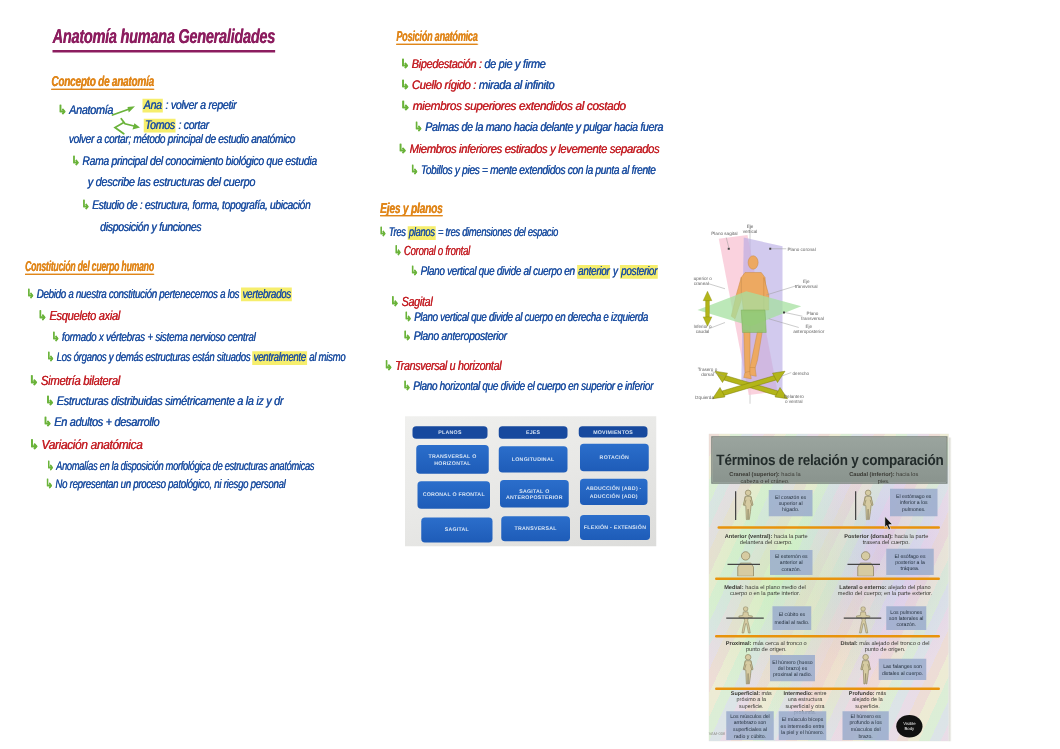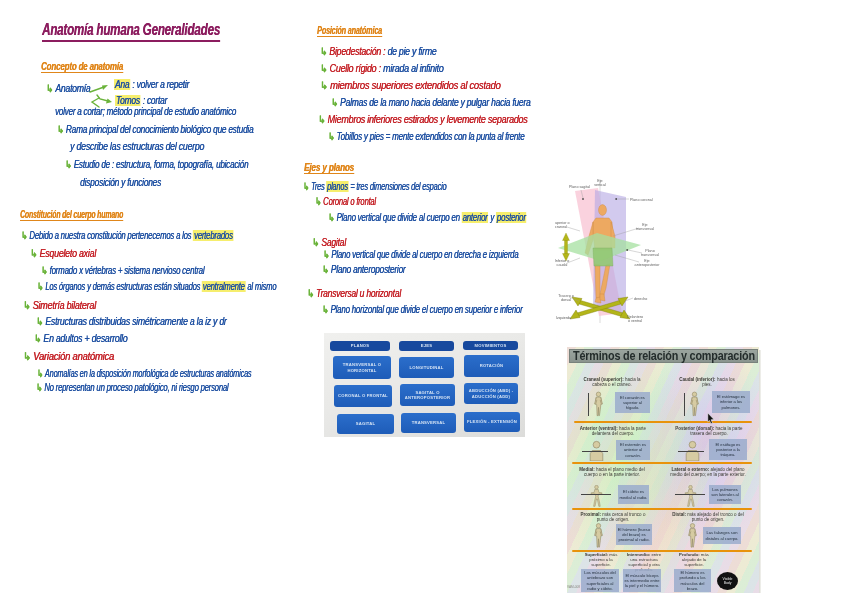--- a/index.html
+++ b/index.html
@@ -146,21 +146,21 @@
 <div class="abs" style="left:337px;top:414px;width:57px;height:20px;background:linear-gradient(180deg,#2b6ecb,#1e5cb8);border-radius:3px;color:#d5e3f4;font-size:4.2px;font-weight:bold;display:flex;align-items:center;justify-content:center;text-align:center;line-height:1.25;letter-spacing:0.2px">SAGITAL</div>
 <div class="abs" style="left:401px;top:413px;width:55px;height:20px;background:linear-gradient(180deg,#2b6ecb,#1e5cb8);border-radius:3px;color:#d5e3f4;font-size:4.2px;font-weight:bold;display:flex;align-items:center;justify-content:center;text-align:center;line-height:1.25;letter-spacing:0.2px">TRANSVERSAL</div>
 <div class="abs" style="left:464px;top:412px;width:56px;height:20px;background:linear-gradient(180deg,#2b6ecb,#1e5cb8);border-radius:3px;color:#d5e3f4;font-size:4.2px;font-weight:bold;display:flex;align-items:center;justify-content:center;text-align:center;line-height:1.25;letter-spacing:0.2px">FLEXIÓN - EXTENSIÓN</div>
 <div class="abs" style="left:567px;top:347px;width:192px;height:246px;background:#e9eae2;overflow:hidden">
 <div class="abs" style="left:0;top:0;width:192px;height:246px;background:
 radial-gradient(ellipse 120px 160px at 30% 45%, rgba(190,240,180,0.55), rgba(190,240,180,0) 70%),
 radial-gradient(ellipse 100px 140px at 72% 40%, rgba(200,180,240,0.5), rgba(200,180,240,0) 70%),
 radial-gradient(ellipse 90px 120px at 50% 70%, rgba(250,200,200,0.45), rgba(250,200,200,0) 70%),
 repeating-linear-gradient(115deg, rgba(255,160,160,0.18) 0 8px, rgba(255,240,150,0.18) 8px 16px, rgba(160,255,160,0.18) 16px 24px, rgba(160,200,255,0.18) 24px 32px, rgba(230,160,255,0.18) 32px 40px);"></div>
 </div>
-<div class="abs" style="left:569px;top:349px;width:189px;height:14px;background:linear-gradient(180deg,#9aa49e,#8a948e);border:1px solid #78827c;box-sizing:border-box;display:flex;align-items:center;justify-content:center">
+<div class="abs" style="left:569px;top:349px;width:189px;height:38px;background:linear-gradient(180deg,#9aa49e,#8a948e);border:1px solid #78827c;box-sizing:border-box;display:flex;align-items:center;justify-content:center">
     <span style="font-weight:bold;font-size:12px;color:#232c2b;letter-spacing:-0.2px;transform:scaleX(0.9);white-space:nowrap">Términos de relación y comparación</span>
   </div>
 <div class="abs" style="left:578px;top:377px;width:68px;font-size:4.5px;color:#3a3a34;text-align:center;line-height:1.22"><b>Craneal (superior):</b> hacia la cabeza o el cráneo.</div>
 <div class="abs" style="left:676px;top:377px;width:62px;font-size:4.5px;color:#3a3a34;text-align:center;line-height:1.22"><b>Caudal (inferior):</b> hacia los pies.</div>
 <div class="abs" style="left:592px;top:391px"><svg width="13" height="27" viewBox="0 0 14 28">
       <g fill="#d6cba2" stroke="#8f8663" stroke-width="0.6">
         <circle cx="7" cy="3" r="2.4"></circle>
         <path d="M4.5,6 L9.5,6 L10.5,13 L9.5,14 L9,19 L8,26 L7.3,26 L7,17 L6.5,26 L5.5,26 L5,14 L3.5,13 Z"></path>
         <path d="M4.5,6.5 L2.8,13.5 L3.8,14 L5.2,9"></path>
         <path d="M9.5,6.5 L11.2,13.5 L10.2,14 L8.8,9"></path>

